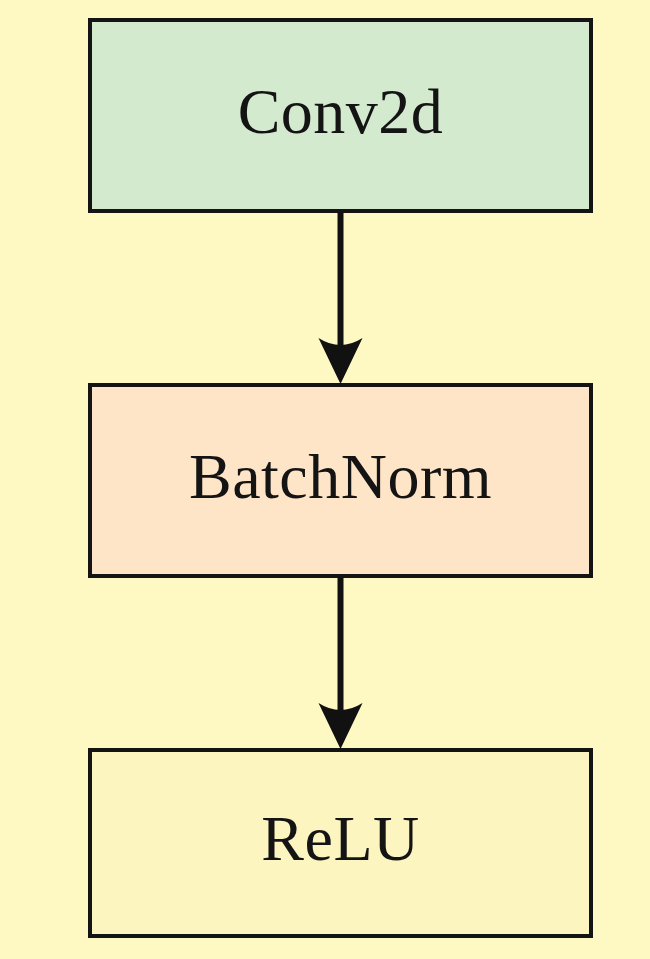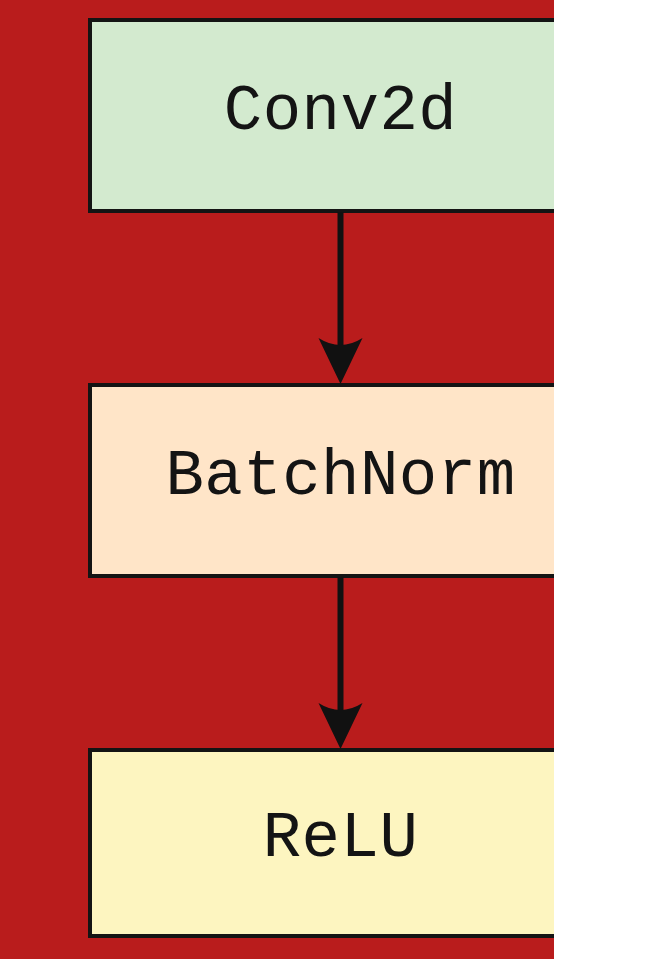--- a/index.html
+++ b/index.html
@@ -2,25 +2,25 @@
 <html><head>
 <meta charset="utf-8">
 <style>
   html, body {
     margin: 0;
     padding: 0;
     background: #ffffff;
   }
   .canvas {
     position: relative;
-    width: 554px;
+    width: 650px;
     height: 959px;
-    background: #b91c1c;
+    background: #fef9c3;
     overflow: hidden;
-    font-family: Liberation Mono, monospace;
+    font-family: Liberation Serif, serif;
   }
   .node {
     position: absolute;
     left: 88px;
     width: 505px;
     box-sizing: border-box;
     border: 4px solid #141414;
     display: flex;
     align-items: center;
     justify-content: center;

